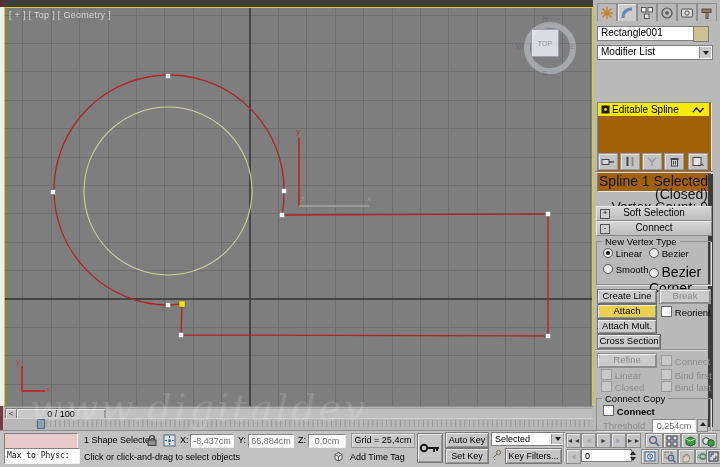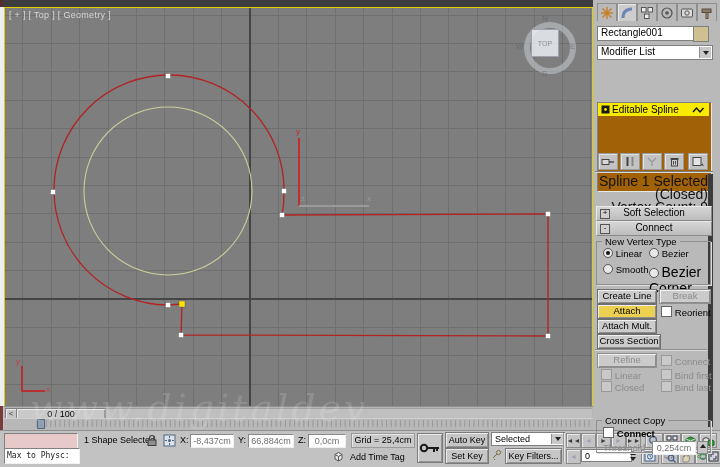--- a/index.html
+++ b/index.html
@@ -343,20 +343,21 @@
 
   <span class="abs sb-text" style="left:180px;top:2px;">X:</span>
   <div class="abs sb-field" style="left:190px;top:3px;width:42px;">-8,437cm</div>
   <span class="abs sb-text" style="left:238px;top:2px;">Y:</span>
   <div class="abs sb-field" style="left:248px;top:3px;width:44px;">66,884cm</div>
   <span class="abs sb-text" style="left:298px;top:2px;">Z:</span>
   <div class="abs sb-field" style="left:308px;top:3px;width:36px;">0,0cm</div>
 
   <div class="abs flatbox" style="left:351px;top:2px;width:62px;">Grid = 25,4cm</div>
 
+  <span class="abs sb-text" style="left:84px;top:19px;">Click or click-and-drag to select objects</span>
   <span class="abs" style="left:332px;top:19px;">
     <svg width="13" height="13">
         <path d="M3 4.5 L6.5 2.5 L10 4.5 L10 9 L6.5 11 L3 9 Z" fill="#e9e9e9" stroke="#555"></path>
         <path d="M3 4.5 L6.5 6.5 L10 4.5 M6.5 6.5 V11" fill="none" stroke="#555"></path>
       </svg>
   </span>
   <span class="abs sb-text" style="left:350px;top:19px;">Add Time Tag</span>
 
   <div class="abs sb-btn" style="left:417px;top:2px;width:24px;height:28px;">
     <svg width="22" height="24" style="margin:2px auto;">
@@ -610,21 +611,21 @@
   </div>
   <div class="abs" style="left:8px;top:381px;">
     <span class="cb disabled"></span>
     <span class="cbl disabled">Closed</span>
   </div>
   <div class="abs" style="left:68px;top:381px;">
     <span class="cb disabled"></span>
     <span class="cbl disabled">Bind last</span>
   </div>
 
-  <div class="fieldset" style="top:420px;height:31px;">
+  <div class="fieldset" style="top:398px;height:31px;">
     <span class="legend">Connect Copy</span>
     <div class="abs" style="left:6px;top:6px;">
       <span class="cb"></span>
       <span class="cbl" style="font-weight:bold;">Connect</span>
     </div>
     <span class="abs cbl disabled" style="left:6px;top:21px;">Threshold</span>
     <div class="abs sb-field" style="left:55px;top:20px;width:42px;">0,254cm</div>
     <div class="abs" style="left:100px;top:20px;width:9px;height:11px;background:#c6c6c6;border:1px solid #8a8a8a;">
       <div class="tri-up" style="margin:2px auto;"></div>
     </div>

